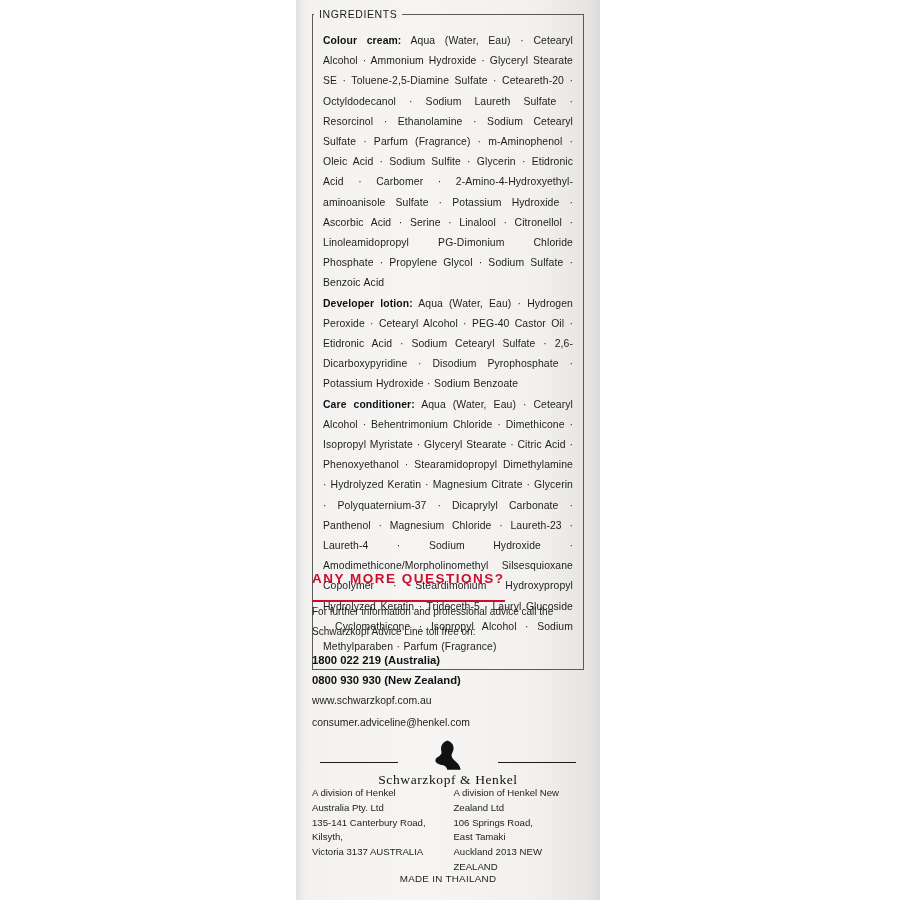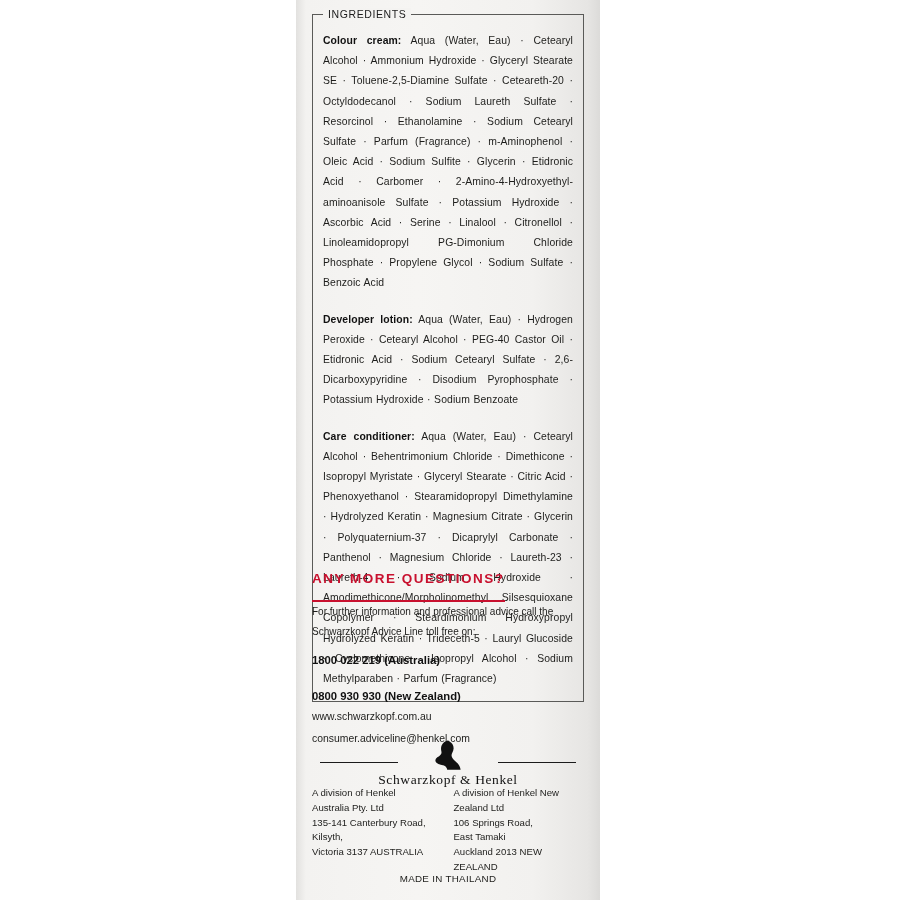--- a/index.html
+++ b/index.html
@@ -44,38 +44,38 @@
     left: 16px;
     top: 14px;
     width: 272px;
     border: 1px solid #5a5a58;
     box-sizing: border-box;
     padding: 16px 10px 12px 10px;
   }
   .ing-legend {
     position: absolute;
     top: -7px;
-    left: 10px;
+    left: 1px;
     background: #f4f3f1;
     padding: 0 5px;
     font-size: 10.5px;
     letter-spacing: 0.6px;
     color: #1b1b1b;
     font-family: "Liberation Sans", sans-serif;
   }
   .ing-para {
     font-size: 10.4px;
     line-height: 20.2px;
     color: #1d1d1b;
     text-align: justify;
     margin: 0 0 0 0;
     letter-spacing: 0.1px;
     word-spacing: 0.5px;
   }
-  .ing-para + .ing-para { margin-top: 16px; }
+  .ing-para + .ing-para { margin-top: 0; }
   .ing-label {
     font-weight: bold;
     color: #111;
   }
 
   
   .questions {
     position: absolute;
     left: 16px;
     top: 569px;
@@ -187,21 +187,21 @@
 
         <p class="ing-para"><span class="ing-label">Care conditioner:</span><span> Aqua (Water, Eau) · Cetearyl Alcohol · Behentrimonium Chloride · Dimethicone · Isopropyl Myristate · Glyceryl Stearate · Citric Acid · Phenoxyethanol · Stearamidopropyl Dimethylamine · Hydrolyzed Keratin · Magnesium Citrate · Glycerin · Polyquaternium-37 · Dicaprylyl Carbonate · Panthenol · Magnesium Chloride · Laureth-23 · Laureth-4 · Sodium Hydroxide · Amodimethicone/Morpholinomethyl Silsesquioxane Copolymer · Steardimonium Hydroxypropyl Hydrolyzed Keratin · Trideceth-5 · Lauryl Glucoside · Cyclomethicone · Isopropyl Alcohol · Sodium Methylparaben · Parfum (Fragrance)</span></p>
       </div>
 
       <div class="questions">
         <div>
           <span class="q-title">ANY MORE QUESTIONS?</span>
         </div>
         <div class="q-text">For further information and professional advice call the Schwarzkopf Advice Line toll free on:</div>
         <div class="q-phone">1800 022 219 (Australia)</div>
-        <div class="q-phone" style="margin-top:16px;">0800 930 930 (New Zealand)</div>
+        <div class="q-phone" style="margin-top:0;">0800 930 930 (New Zealand)</div>
         <div class="q-contact" style="margin-top:2px;">www.schwarzkopf.com.au</div>
         <div class="q-contact">consumer.adviceline@henkel.com</div>
       </div>
 
       <div class="logo-wrap">
         <div class="logo-rule">
           <span class="line left"></span>
           <span class="line right"></span>
           <span class="logo-silhouette">
             <svg width="26" height="30" viewBox="0 0 26 30" xmlns="http://www.w3.org/2000/svg">

